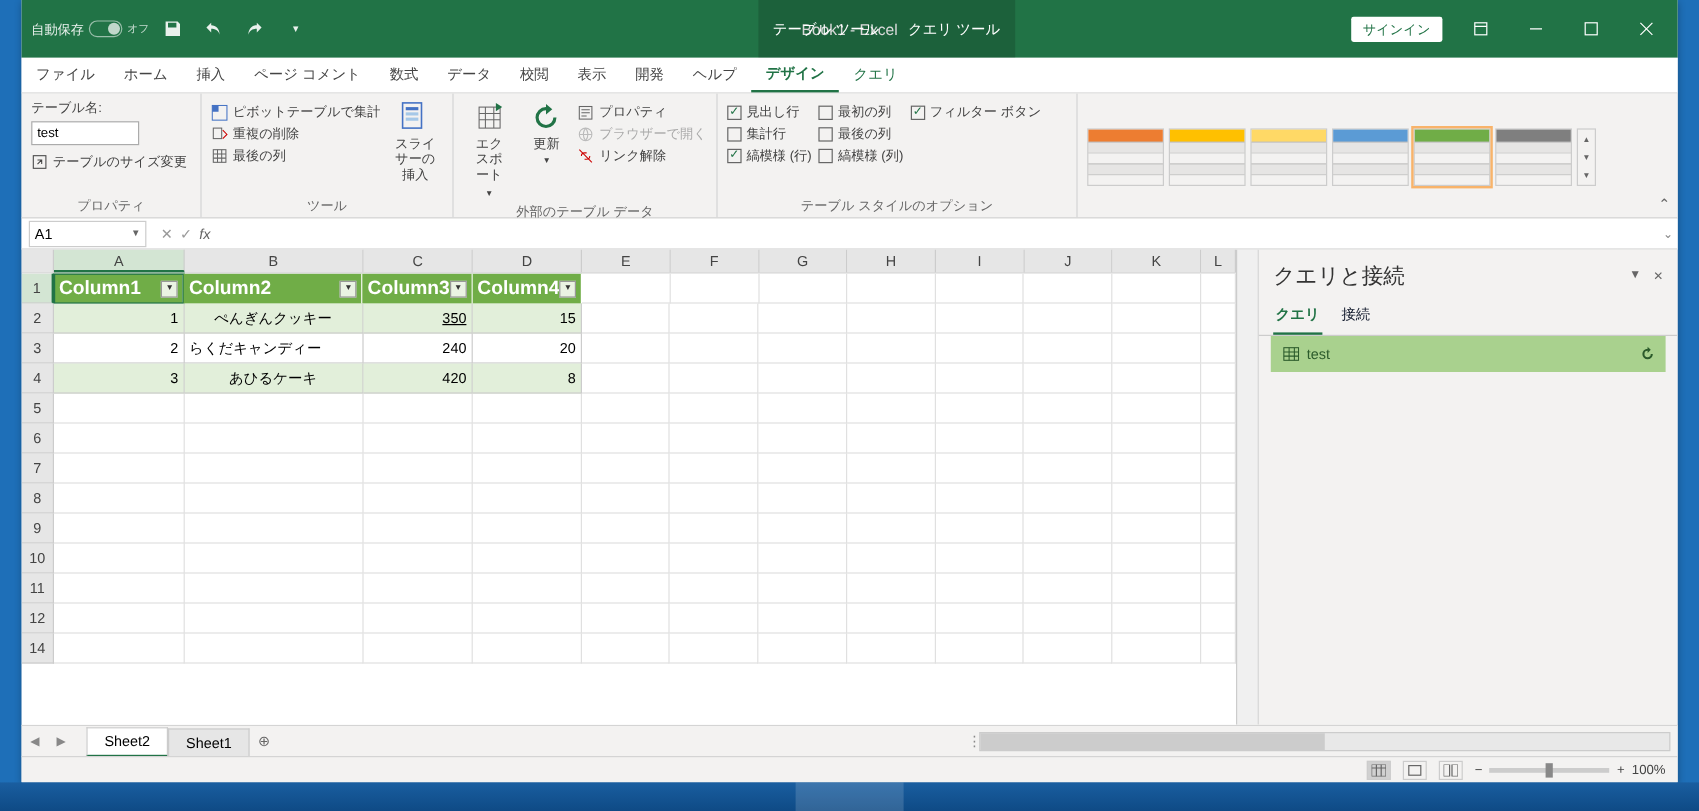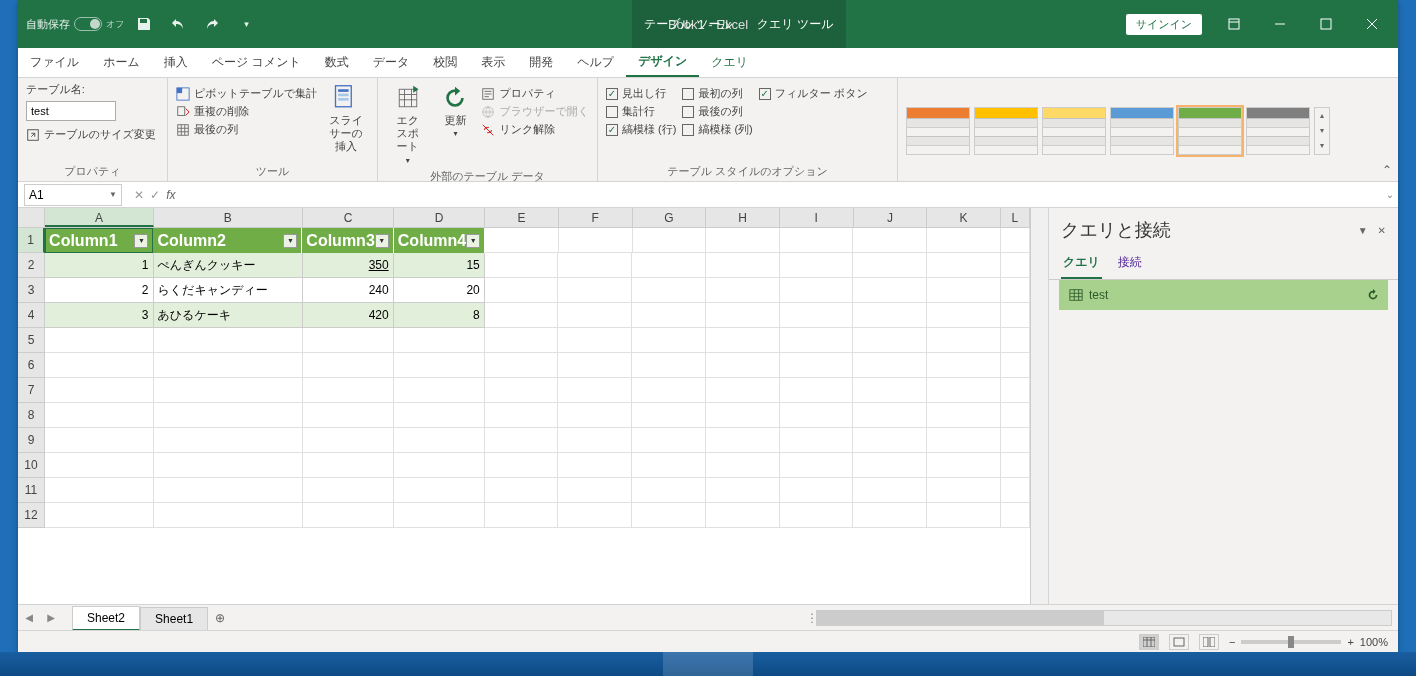--- a/index.html
+++ b/index.html
@@ -75,32 +75,32 @@
 .colh.sel { background: #d3e5d3; border-bottom: 2px solid #217346; }
 .rows { flex: 1; overflow: auto; background: #fff; position: relative; }
 .row { display: flex; height: 25px; }
 .rowh { width: 28px; border-right: 1px solid #ccc; border-bottom: 1px solid #ccc; background: #e6e6e6; text-align: center; font-size: 12px; color: #444; line-height: 25px; cursor: pointer; }
 .rowh.sel { background: #d3e5d3; border-right: 2px solid #217346; }
 .cell { border-right: 1px solid #e0e0e0; border-bottom: 1px solid #e0e0e0; padding: 0 4px; font-size: 12px; line-height: 25px; overflow: hidden; white-space: nowrap; }
 .cell.num { text-align: right; }
 .thead { background: #70ad47; color: #fff; font-weight: 600; border-right: 1px solid #fff; display: flex; align-items: center; justify-content: space-between; padding: 0 4px; }
 .thead .fbtn { width: 14px; height: 14px; background: rgba(255,255,255,.85); display: flex; align-items: center; justify-content: center; font-size: 7px; color: #333; cursor: pointer; border: 1px solid #999; }
 .thead.selcell { outline: 2px solid #217346; outline-offset: -1px; }
-.trow-even { background: #e2efda; }
+.trow-even { background: #e2efda; text-align: center; }
 .tcell { border-right: 1px solid #ccc; border-bottom: 1px solid #ccc; }
 .vscroll { width: 18px; background: #f0f0f0; border-left: 1px solid #ccc; }
 
 
 .qpane { width: 350px; background: #f3f2f1; border-left: 1px solid #d4d4d4; display: flex; flex-direction: column; font-size: 12px; }
 .qpane-hdr { padding: 10px 12px 6px 12px; display: flex; align-items: center; justify-content: space-between; }
 .qpane-title { font-size: 18px; color: #333; }
 .qpane-icons { display: flex; gap: 10px; color: #666; }
 .qpane-icons span { cursor: pointer; font-size: 10px; }
 .qtabs { display: flex; gap: 14px; padding: 0 12px; border-bottom: 1px solid #ccc; }
-.qtab { padding: 6px 2px; cursor: pointer; color: #4c1d95; }
+.qtab { padding: 6px 2px; cursor: pointer; color: #0f172a; }
 .qtab.active { color: #217346; border-bottom: 2px solid #217346; font-weight: 600; }
 .qcount { padding: 8px 12px; color: #666; font-size: 11px; }
 .qitem { margin: 0 10px; background: #a9d18e; padding: 8px 10px; cursor: pointer; display: flex; flex-direction: column; gap: 4px; position: relative; }
 .qitem-top { display: flex; align-items: center; gap: 6px; color: #2b5a2b; font-size: 12px; }
 .qitem-top svg { width: 14px; height: 14px; }
 .qitem-sub { font-size: 11px; color: #2b5a2b; padding-left: 20px; }
 .qitem-ref { position: absolute; right: 8px; top: 8px; width: 14px; height: 14px; }
 
 
 .sheettabs { height: 26px; background: #f3f2f1; border-top: 1px solid #d4d4d4; display: flex; align-items: center; font-size: 12px; }
@@ -613,20 +613,35 @@
             <div class="cell" style="width: 94px;"></div>
             <div class="cell" style="width: 76px;"></div>
             <div class="cell" style="width: 76px;"></div>
             <div class="cell" style="width: 76px;"></div>
             <div class="cell" style="width: 76px;"></div>
             <div class="cell" style="width: 76px;"></div>
             <div class="cell" style="width: 76px;"></div>
             <div class="cell" style="width: 76px;"></div>
             <div class="cell" style="width: 30px;"></div>
           </div>
+          <div class="row">
+            <div class="rowh">14</div>
+            <div class="cell" style="width: 112px;"></div>
+            <div class="cell" style="width: 154px;"></div>
+            <div class="cell" style="width: 94px;"></div>
+            <div class="cell" style="width: 94px;"></div>
+            <div class="cell" style="width: 76px;"></div>
+            <div class="cell" style="width: 76px;"></div>
+            <div class="cell" style="width: 76px;"></div>
+            <div class="cell" style="width: 76px;"></div>
+            <div class="cell" style="width: 76px;"></div>
+            <div class="cell" style="width: 76px;"></div>
+            <div class="cell" style="width: 76px;"></div>
+            <div class="cell" style="width: 30px;"></div>
+          </div>
         </div>
     </div>
     <div class="vscroll"></div>
 
     <div class="qpane">
       <div class="qpane-hdr">
         <span class="qpane-title">クエリと接続</span>
         <div class="qpane-icons">
           <span>▼</span>
           <span>✕</span>

